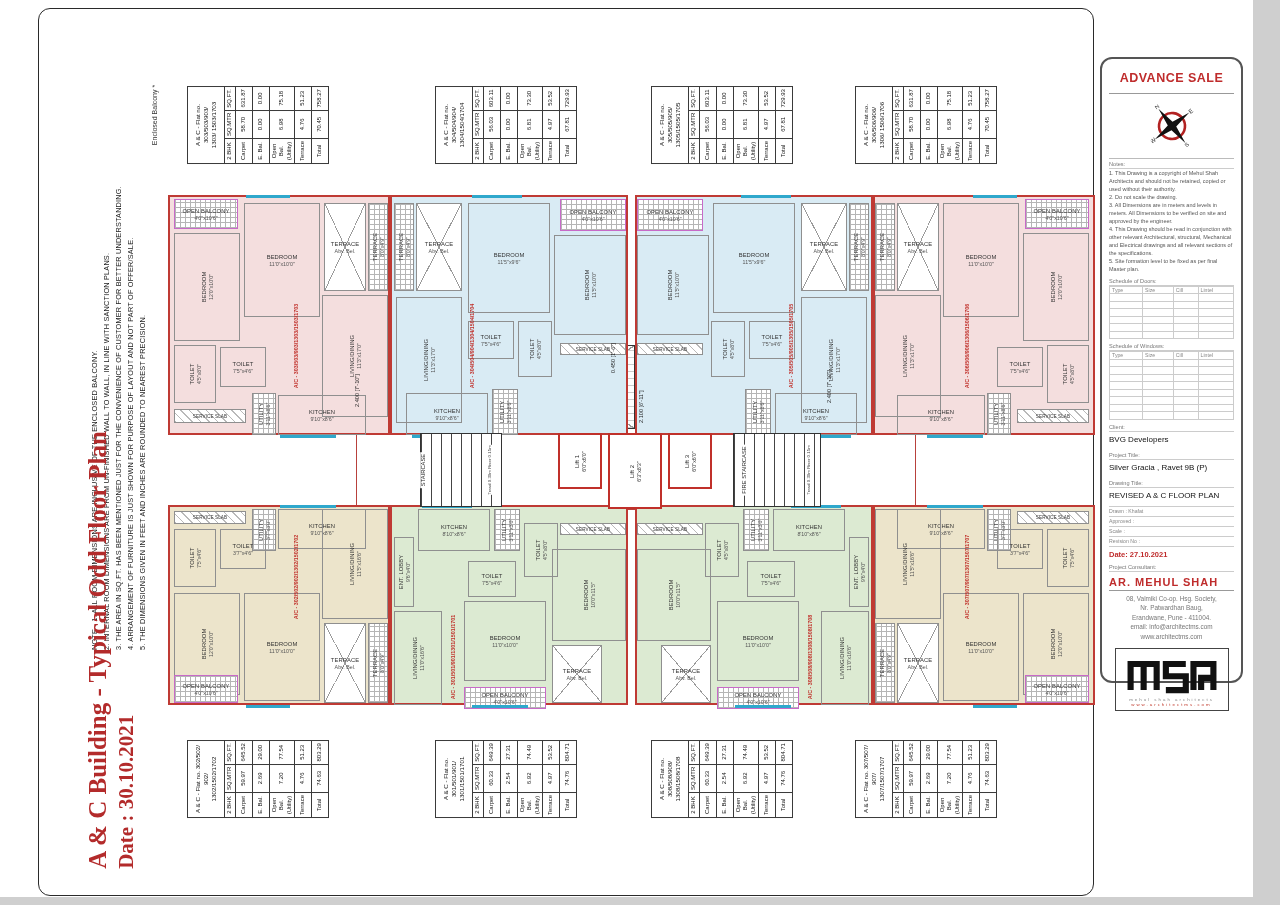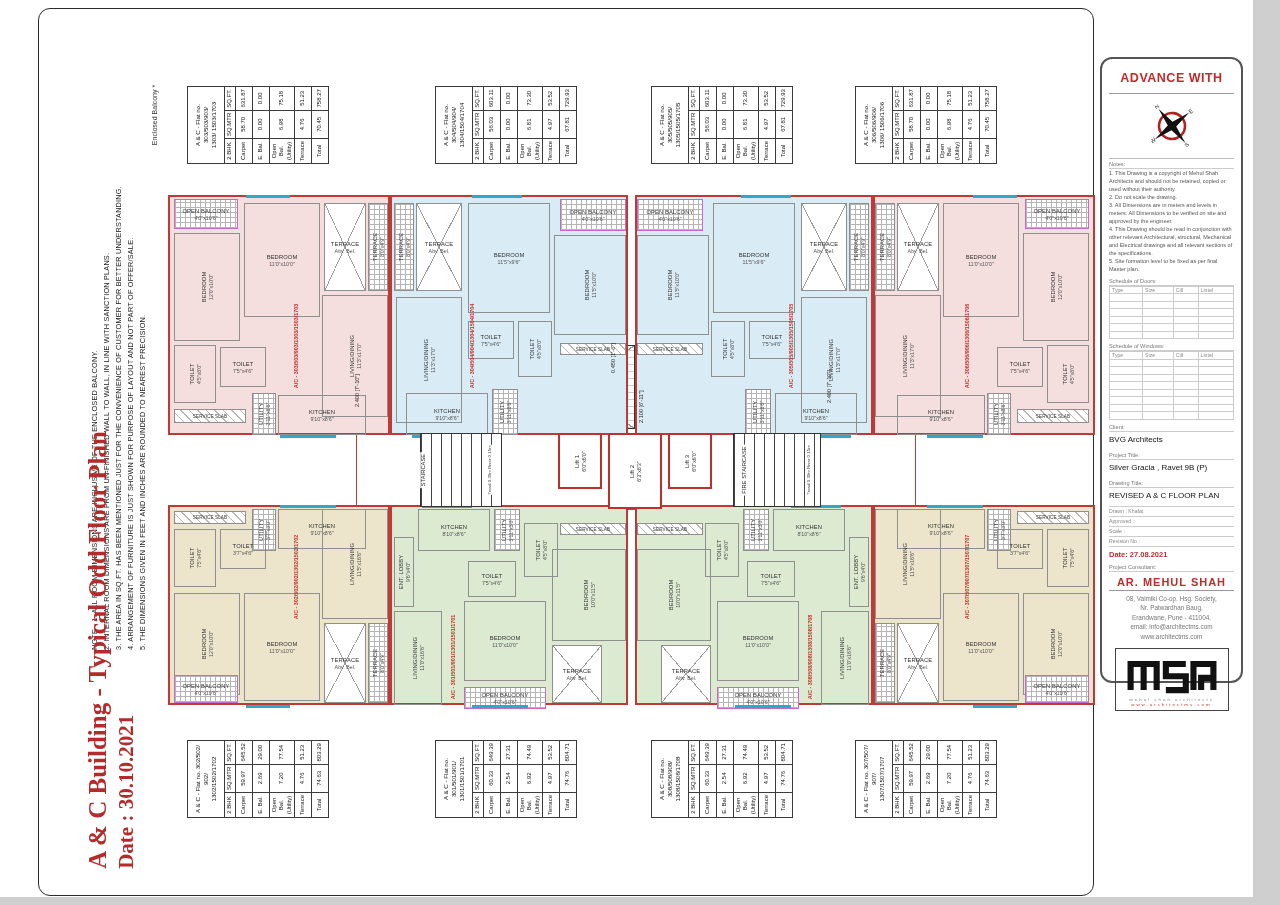--- a/index.html
+++ b/index.html
@@ -81,21 +81,21 @@
     padding:6px 0 8px 0;border-bottom:1px solid #999;}
   #compass{display:flex;align-items:center;justify-content:center;height:64px;border-bottom:1px solid #bbb;}
   .sec-lbl{font-size:5.6px;color:#777;border-bottom:1px solid #ccc;padding:2px 0 1px 0;}
   #tb-notes{font-size:5.5px;color:#555;line-height:1.45;padding:1px 0 2px 0;}
   .sched{width:100%;border-collapse:collapse;margin-bottom:2px;}
   .sched td,.sched th{border:1px solid #ccc;font-size:5.2px;color:#888;font-weight:normal;text-align:left;
     height:6.5px;padding:0 2px;}
   .val8{font-size:8px;color:#111;padding:3px 0 6px 0;}
   .tinyrow{font-size:5.2px;color:#888;border-top:1px solid #ccc;padding:1.5px 0;}
   #issue-date{color:#bf2c2c;font-weight:bold;font-size:7.5px;border-top:1px solid #ccc;padding:3px 0;}
-  #architect-name{color:#bf2c2c;font-weight:bold;font-size:11px;text-align:center;letter-spacing:1px;
+  #architect-name{color:#bf2c2c;font-weight:bold;font-size:11px;text-align:left;letter-spacing:1px;
     padding:4px 0 2px 0;border-bottom:1px solid #999;margin-bottom:3px;}
   .addr{font-size:6.4px;color:#777;text-align:center;line-height:1.5;}
   #msa-logo{margin:6px auto 0 auto;width:104px;border:1.5px solid #444;padding:5px 4px 3px 4px;text-align:center;}
   #msa-sub1{font-size:4.4px;color:#888;letter-spacing:2px;margin-top:2px;}
   #msa-sub2{font-size:4.4px;color:#c0392b;letter-spacing:2px;}
 </style>
 </head>
 <body>
 
 <div id="paper">
@@ -1064,21 +1064,21 @@
     </div>
     <div id="dims-layer">
         <div class="dim" style="left: 186px; top: 212px;">2.400 [7'-10"]</div>
         <div class="dim" style="left: 442px; top: 178px;">0.450 [1'-6"]</div>
         <div class="dim" style="left: 470px; top: 228px;">2.100 [6'-11"]</div>
         <div class="dim" style="left: 658px; top: 208px;">2.400 [7'-10"]</div>
       </div>
   </div>
 
   <div id="title-panel">
-    <div id="advance-copy">ADVANCE WITH</div>
+    <div id="advance-copy">ADVANCE SALE</div>
     <div id="compass">
       <svg width="52" height="52" viewBox="0 0 52 52" style="transform:rotate(-38deg)">
         <circle cx="26" cy="26" r="13" fill="none" stroke="#b22222" stroke-width="2.6"></circle>
         <polygon points="26,4 29,23 48,26 29,29 26,48 23,29 4,26 23,23" fill="#111"></polygon>
         <polygon points="26,12 28.2,23.8 40,26 28.2,28.2 26,40 23.8,28.2 12,26 23.8,23.8" fill="#111"></polygon>
         <text x="26" y="3.5" font-size="6" fill="#333" text-anchor="middle">N</text>
         <text x="50" y="28" font-size="6" fill="#333" text-anchor="middle">E</text>
         <text x="26" y="52" font-size="6" fill="#333" text-anchor="middle">S</text>
         <text x="2" y="28" font-size="6" fill="#333" text-anchor="middle">W</text>
       </svg>
@@ -1191,32 +1191,32 @@
           </tr>
           <tr>
             <td></td>
             <td></td>
             <td></td>
             <td></td>
           </tr>
         </tbody>
       </table>
     <div class="sec-lbl">Client:</div>
-    <div class="val8">BVG Architects</div>
+    <div class="val8">BVG Developers</div>
     <div class="sec-lbl">Project Title:</div>
     <div class="val8">Silver Gracia , Ravet 9B (P)</div>
     <div class="sec-lbl">Drawing Title:</div>
     <div class="val8">REVISED A &amp; C FLOOR PLAN</div>
     <div id="meta-rows">
         <div class="tinyrow">Drawn : Khafat</div>
         <div class="tinyrow">Approved :</div>
         <div class="tinyrow">Scale :</div>
         <div class="tinyrow">Revision No :</div>
       </div>
-    <div id="issue-date">Date: 27.08.2021</div>
+    <div id="issue-date">Date: 27.10.2021</div>
     <div class="sec-lbl">Project Consultant:</div>
     <div id="architect-name">AR. MEHUL SHAH</div>
     <div class="addr" id="architect-address">
         <div>08, Valmiki Co-op. Hsg. Society,</div>
         <div>Nr. Patwardhan Baug,</div>
         <div>Erandwane, Pune - 411004.</div>
         <div>email: info@architectms.com</div>
         <div>www.architectms.com</div>
       </div>
     <div id="msa-logo">

